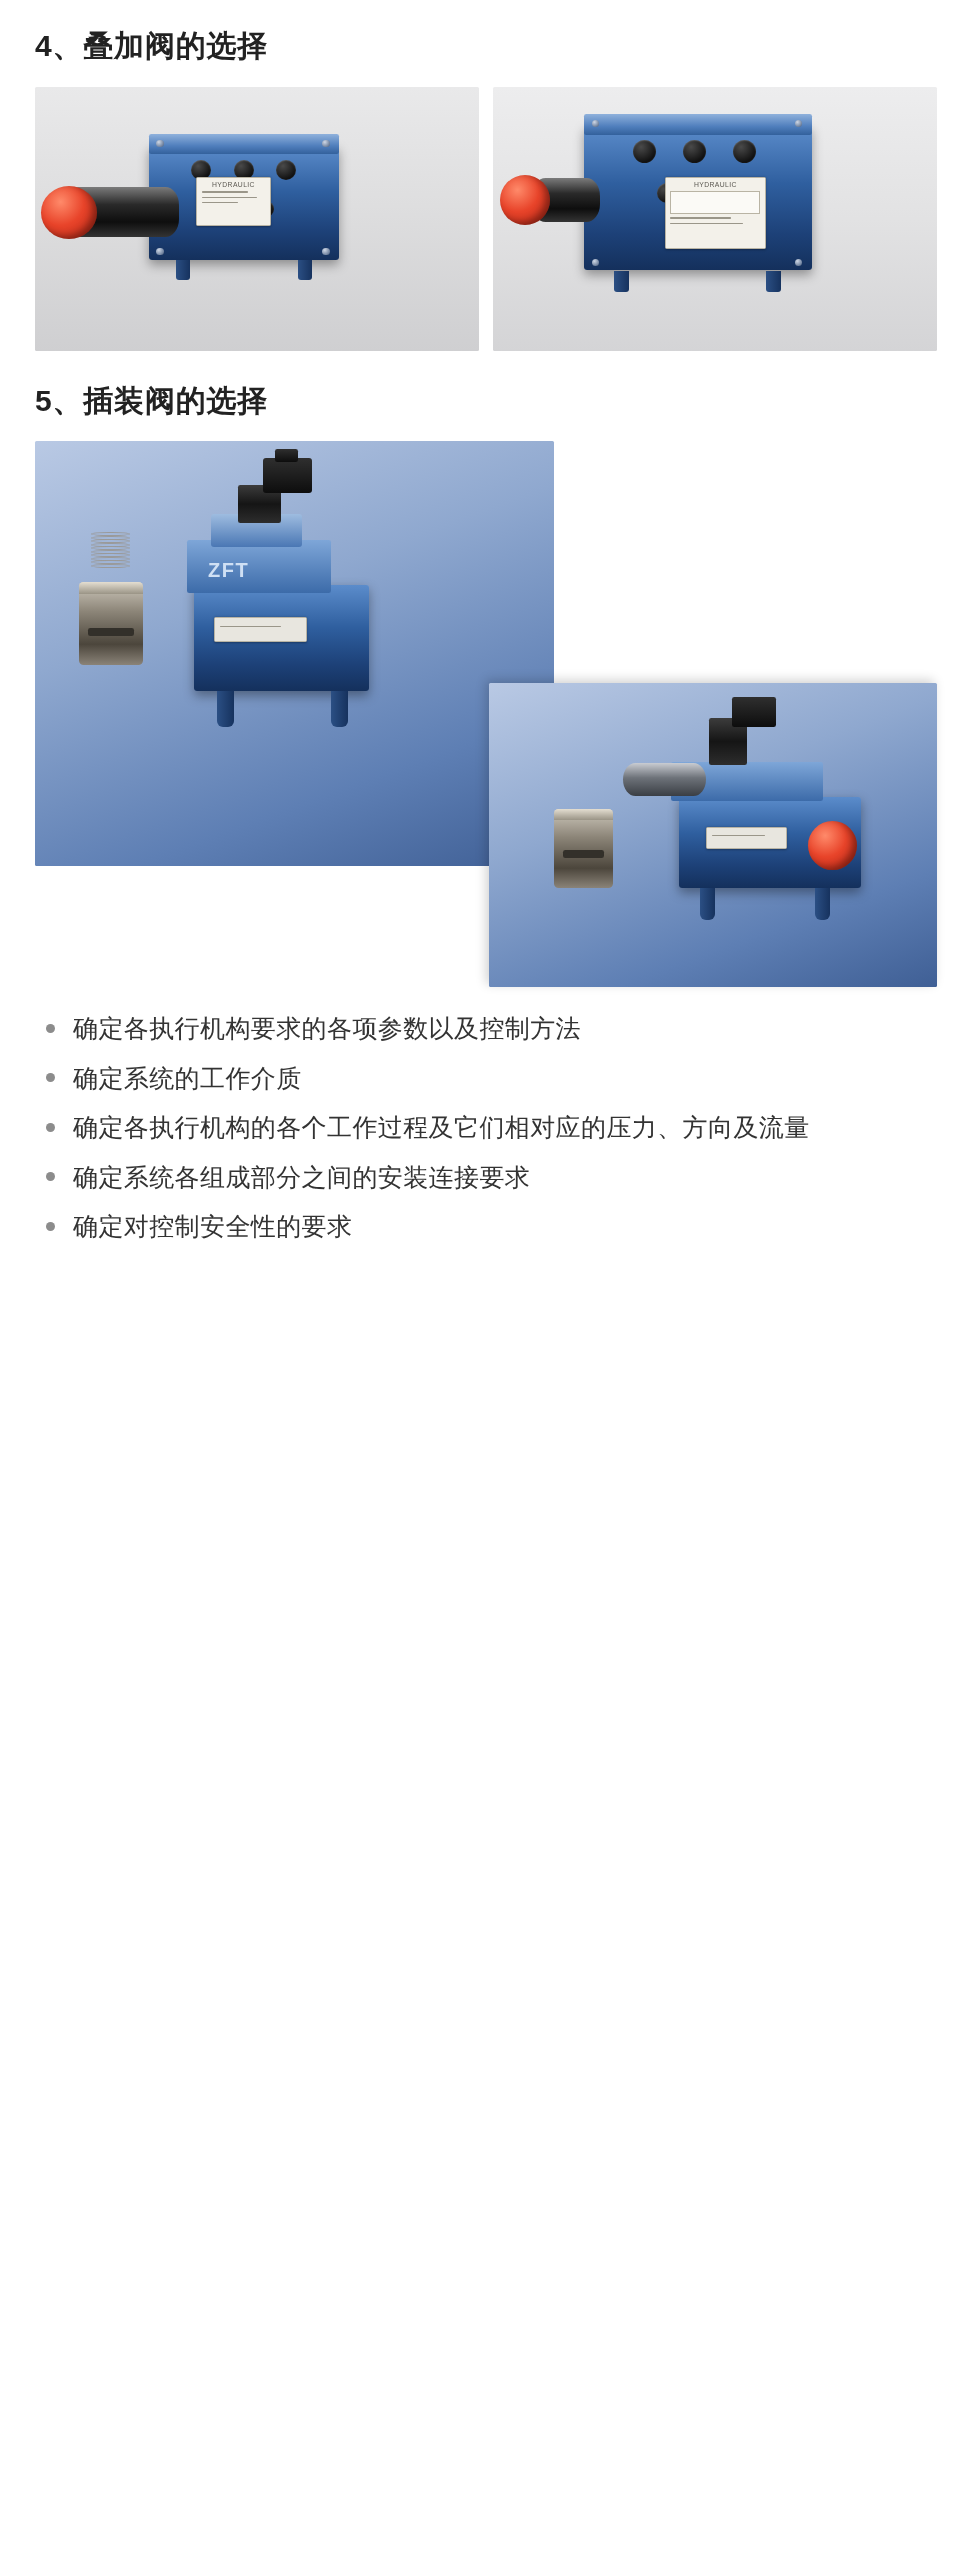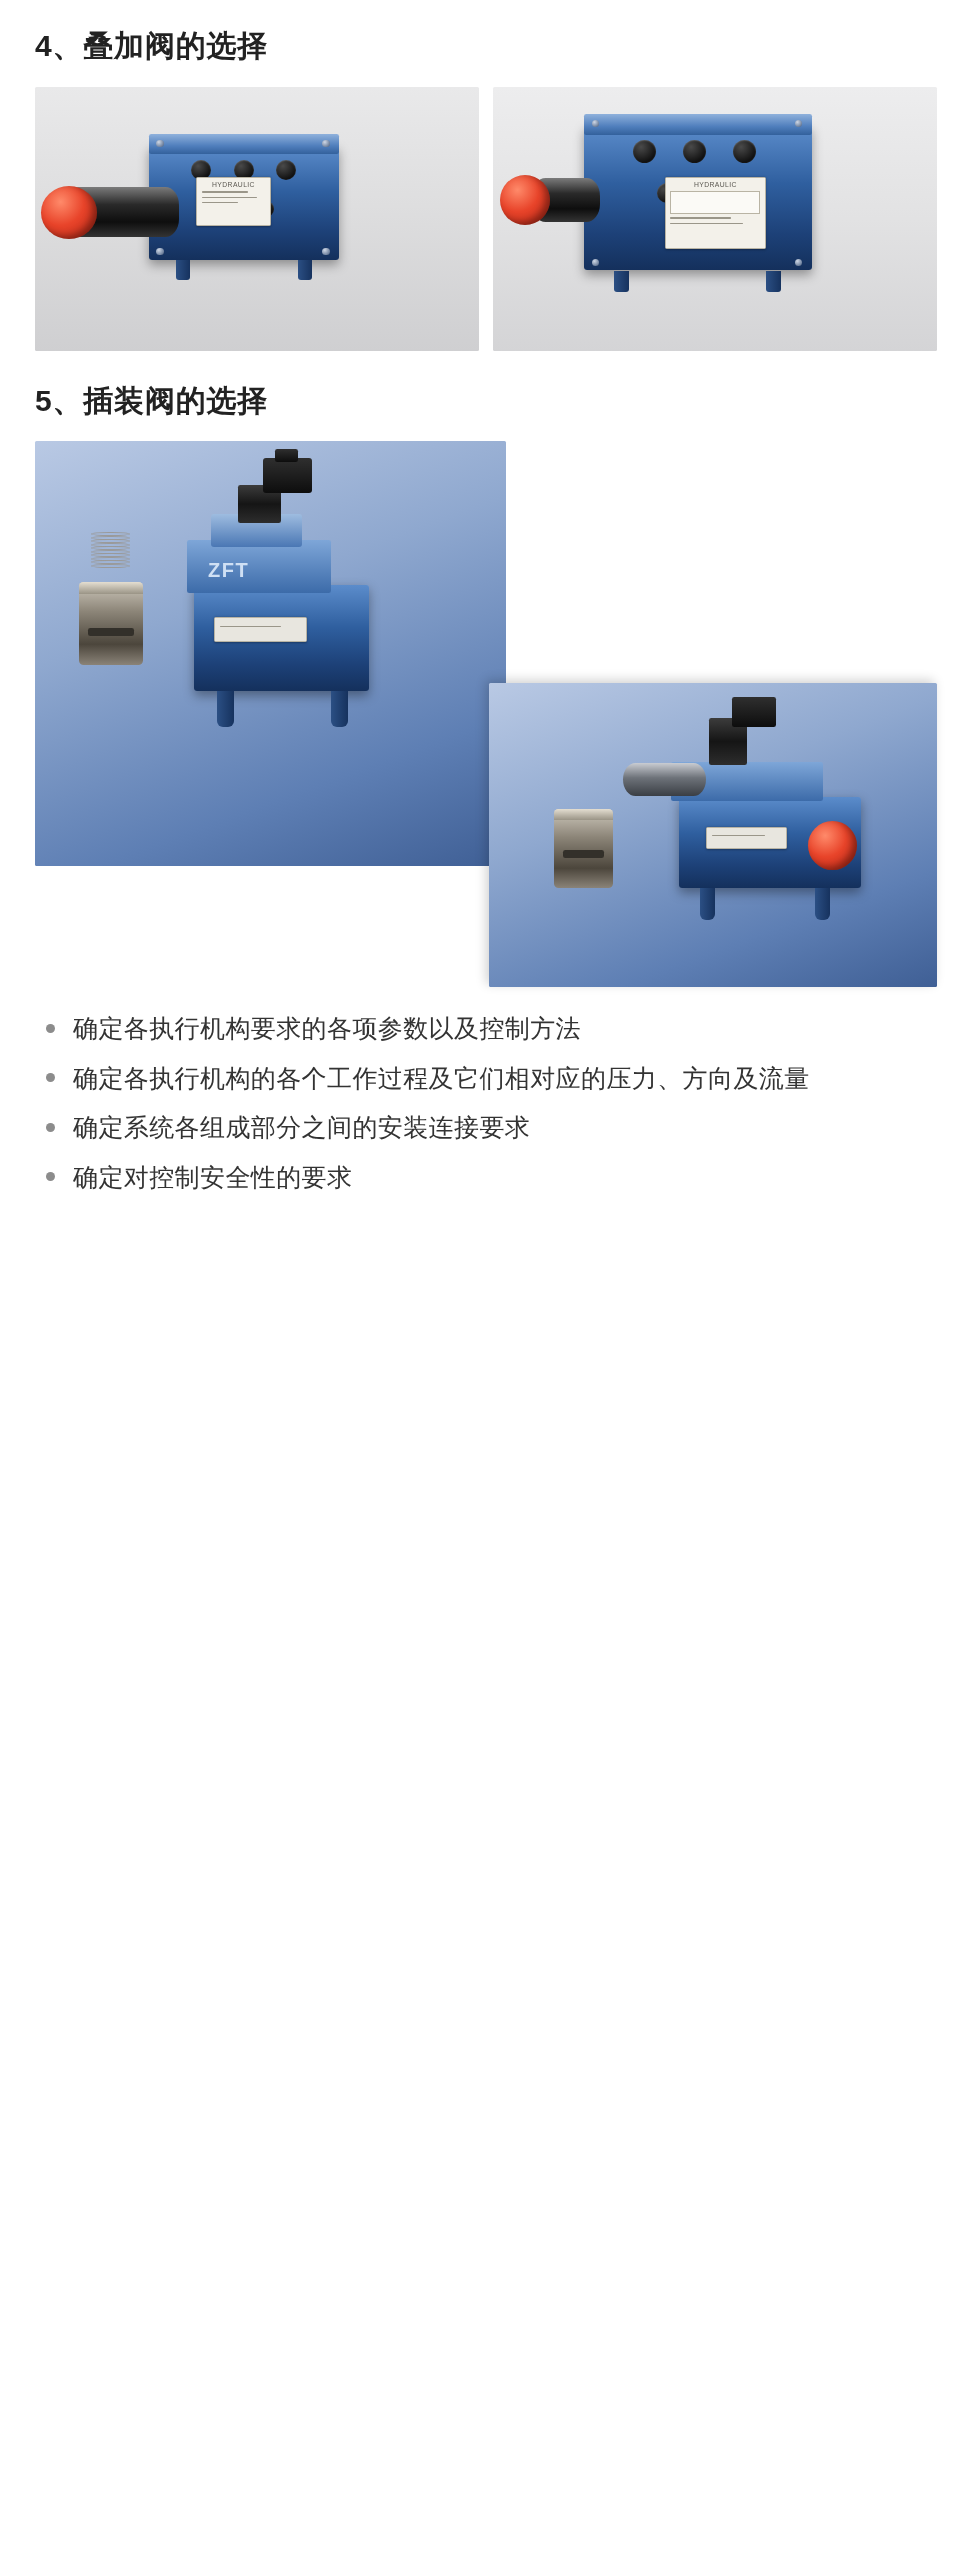--- a/index.html
+++ b/index.html
@@ -147,21 +147,21 @@
     background: transparent;
   }
   .photo-overlap-wrap {
     position: relative;
     height: 546px;
     margin-bottom: 20px;
   }
   .photo-3 {
     position: absolute;
     left: 0; top: 0;
-    width: 471px; height: 425px;
+    width: 471px; height: 425px; padding-left: 48px;
   }
   .photo-4 {
     position: absolute;
     right: 0; bottom: 0;
     width: 448px; height: 304px;
     box-shadow: -3px -3px 10.6px rgba(0,0,0,.18);
   }
   
   ul.bullets {
     list-style: none;
@@ -301,19 +301,20 @@
       <div class="pin" style="left:211px;top:205px;width:15px;height:32px;border-radius:0 0 6px 6px;"></div>
       <div class="pin" style="left:326px;top:205px;width:15px;height:32px;border-radius:0 0 6px 6px;"></div>
       <div class="cartridge" style="left:65px;top:126px;width:59px;height:79px;"></div>
       <div style="position:absolute;left:65px;top:126px;width:59px;height:10.6px;background:linear-gradient(180deg,#e4ded1,#9a9486);border-radius:4.6px 4.6px 0 0;"></div>
       <div style="position:absolute;left:74px;top:167px;width:41px;height:7.6px;background:#33302a;border-radius:2.3px;"></div>
     </div>
   </div>
 
   <ul class="bullets sec2">
     <li>确定各执行机构要求的各项参数以及控制方法</li>
+    <li>确定系统的工作介质</li>
     <li>确定各执行机构的各个工作过程及它们相对应的压力、方向及流量</li>
     <li>确定系统各组成部分之间的安装连接要求</li>
     <li>确定对控制安全性的要求</li>
   </ul>
 
 </div>
 
 
 </body></html>

